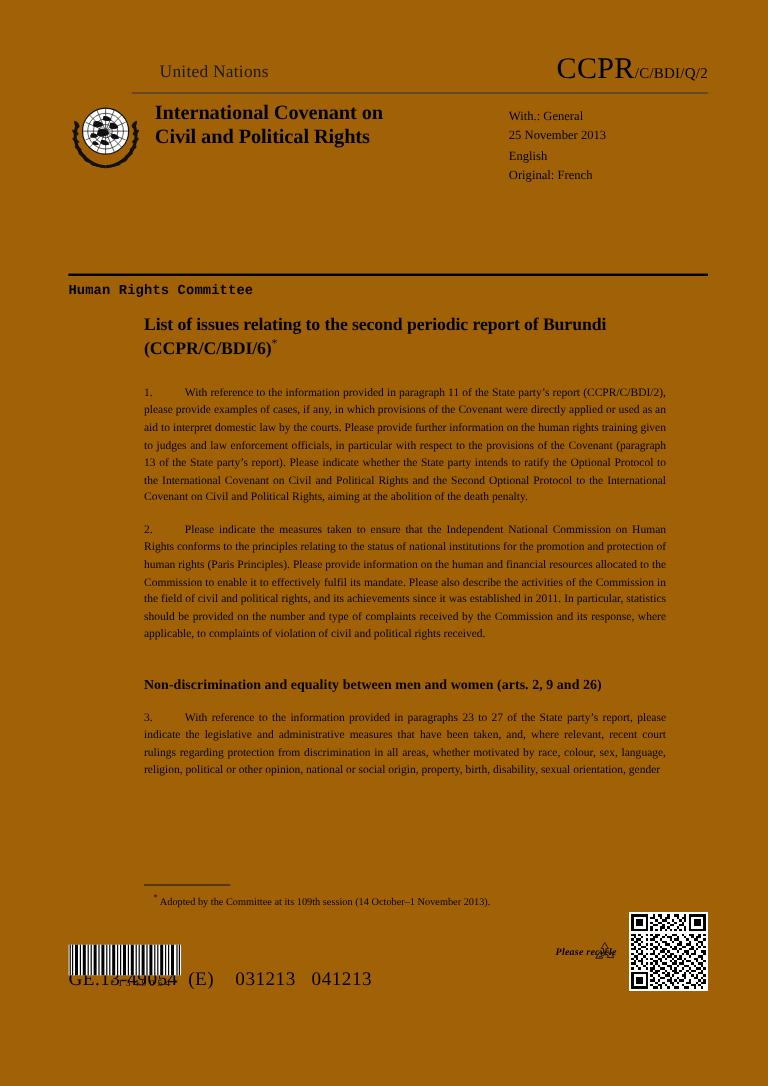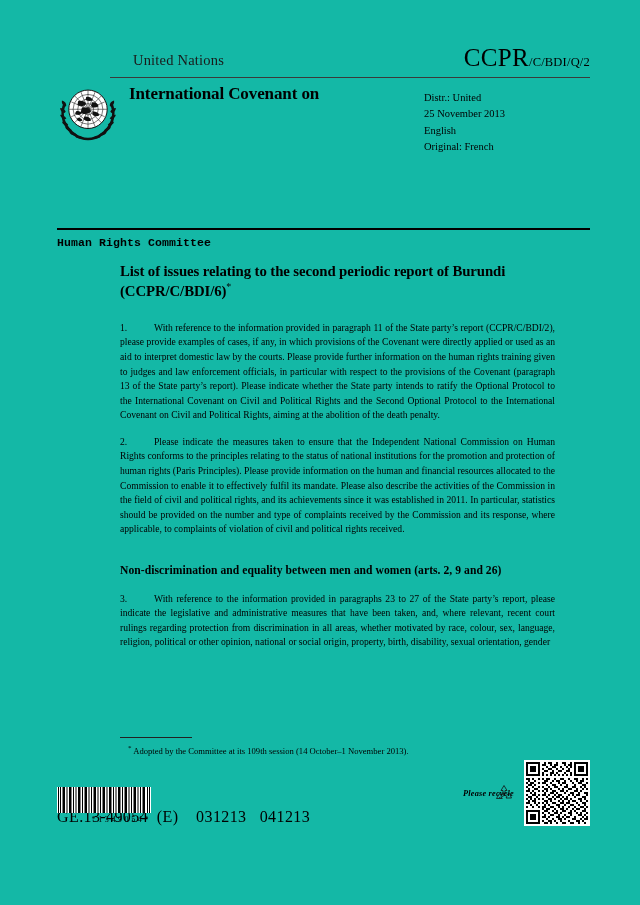--- a/index.html
+++ b/index.html
@@ -7,21 +7,21 @@
     padding: 0;
     background: #8c8c8c;
   }
   body {
     font-family: "Liberation Serif", "DejaVu Serif", serif;
   }
   .page {
     position: relative;
     width: 640px;
     height: 905px;
-    background: #14b8a6;
+    background: #a16207;
     overflow: hidden;
     color: #000000;
   }
 
   
   .masthead {
     position: absolute;
     left: 0; top: 0;
     width: 640px;
     height: 160px;
@@ -276,24 +276,25 @@
             <path d="M31 47 C35 46 39 48 40 51 C37 54 32 54 29 51 Z"></path>
             <path d="M44 56 C49 55 54 58 55 62 C51 64 46 63 43 60 Z"></path>
             <path d="M33 58 C36 57 40 59 41 62 C38 64 34 63 32 61 Z"></path>
           </g>
         </g>
       </svg>
     </div>
 
     <div class="doc-title">
       <span>International Covenant on</span><br>
+      <span>Civil and Political Rights</span>
     </div>
 
     <div class="distr">
-      <div>Distr.: United</div>
+      <div>With.: General</div>
       <div>25 November 2013</div>
       <div>English</div>
       <div>Original: French</div>
     </div>
   </div>
 
   <div class="rule-thick"></div>
   <div class="committee">Human Rights Committee</div>
 
   <div class="body-area">

